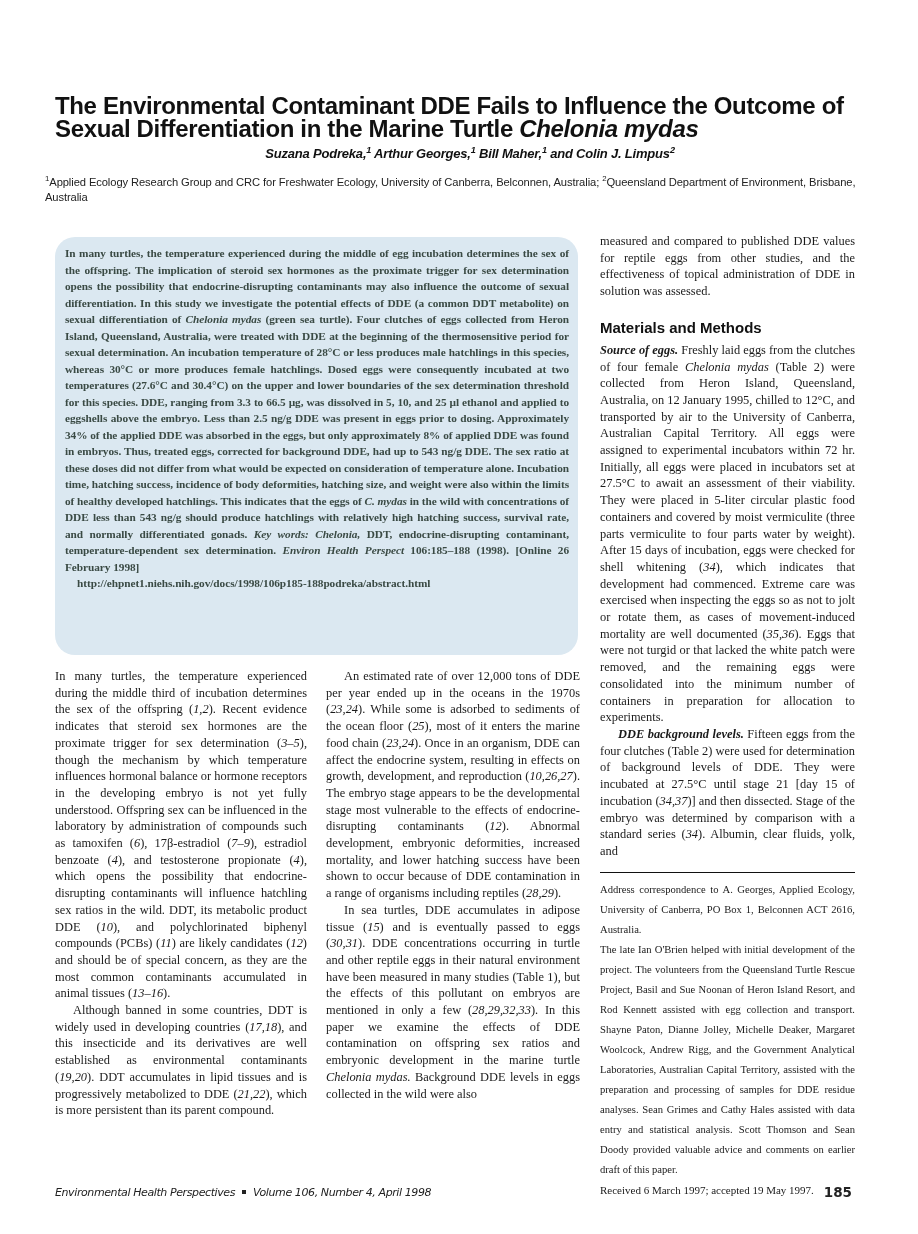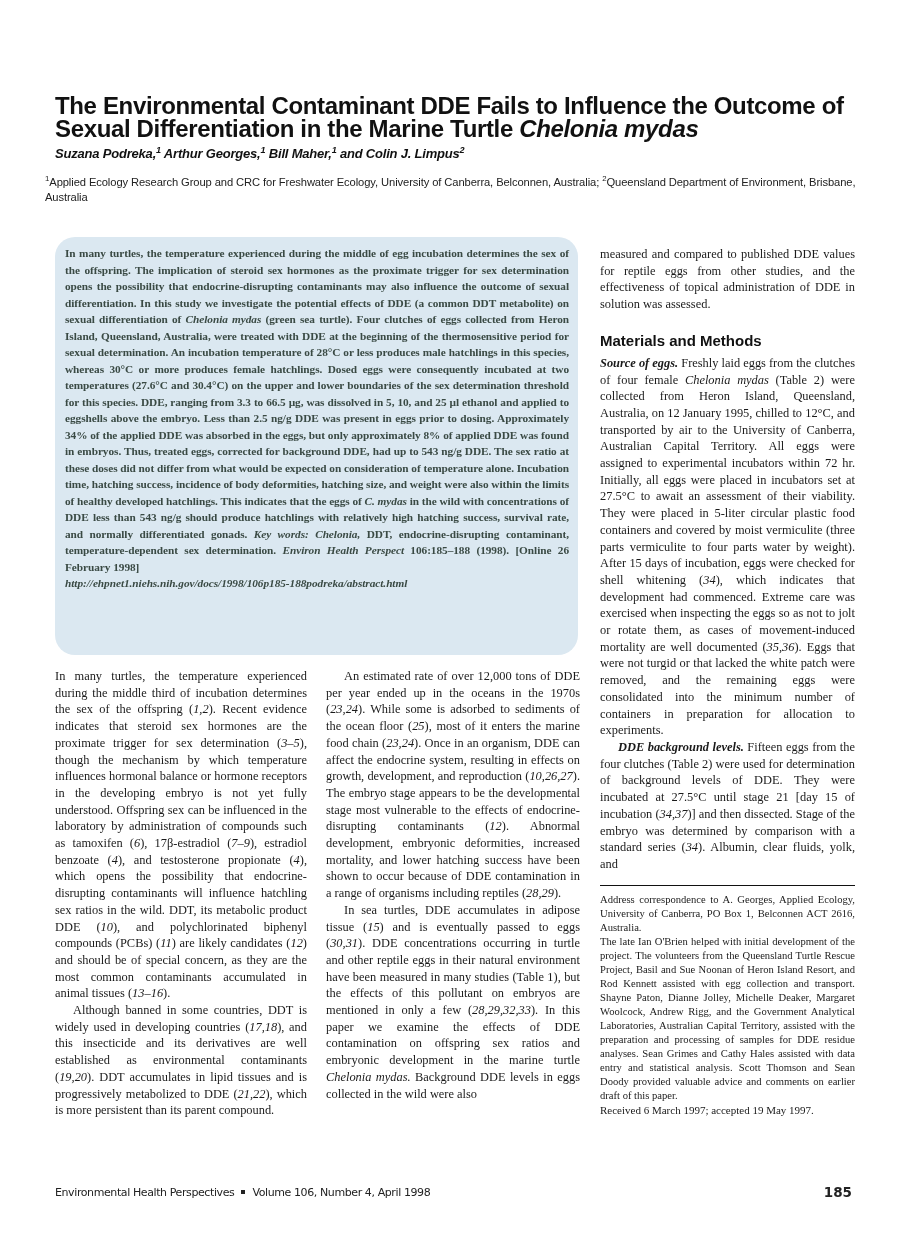--- a/index.html
+++ b/index.html
@@ -7,61 +7,61 @@
   .page { position: absolute; left: 0; top: 0; width: 918px; height: 1234px; }
   .title {
     position: absolute; left: 55px; top: 94px; width: 830px;
     font-family: "Liberation Sans", sans-serif; font-weight: bold;
     font-size: 24px; line-height: 23px; letter-spacing: -0.35px; color: #111;
   }
   .title i { font-style: italic; }
   .authors {
     position: absolute; left: 55px; top: 146px; width: 830px;
     font-family: "Liberation Sans", sans-serif; font-weight: bold; font-style: italic;
-    font-size: 13px; line-height: 16px; color: #111; letter-spacing: -0.2px;
+    font-size: 13px; line-height: 16px; color: #111; letter-spacing: -0.2px; text-align: center;
   }
   .affil {
     position: absolute; left: 45px; top: 175px; width: 830px;
     font-family: "Liberation Sans", sans-serif; font-size: 11.2px; line-height: 15px; color: #222;
     letter-spacing: -0.1px;
   }
   sup { font-size: 0.7em; line-height: 0; vertical-align: super; }
   .abstract {
     position: absolute; left: 55px; top: 237px; width: 523px; height: 418px;
     background: #dbe8f1; box-sizing: border-box; padding: 8px 9px 0 10px; border-radius: 20px;
   }
   .abstract p {
     margin: 0; font-family: "Liberation Serif", serif; font-size: 11.3px; line-height: 16.5px;
     color: #3a4a44; text-align: justify; font-weight: bold; letter-spacing: -0.05px;
   }
-  .abstract .url { font-style: italic; display: block; margin-top: 0; }
+  .abstract .url { display: block; margin-top: 0; margin-left: 12px; }
   .col {
     position: absolute; font-family: "Liberation Serif", serif; font-size: 12.4px;
     line-height: 16.7px; color: #1a1a1a; text-align: justify; hyphens: manual;
   }
   .col p { margin: 0; }
   .col p.indent { text-indent: 18px; }
   .col-left { left: 55px; top: 668px; width: 252px; }
   .col-mid { left: 326px; top: 668px; width: 254px; }
-  .col-right { left: 600px; top: 246px; width: 255px; }
+  .col-right { left: 600px; top: 233px; width: 255px; }
   .section-head {
     font-family: "Liberation Sans", sans-serif; font-weight: bold; font-size: 15px;
     line-height: 18px; margin: 19px 0 5px 0; color: #111; text-align: left;
   }
   .runin { font-style: italic; font-weight: bold; font-family: Liberation Serif, serif; }
   .rule { border-top: 1.5px solid #111; margin: 12px 0 7px 0; }
   .footnote p {
-    margin: 0; font-family: "Liberation Serif", serif; font-size: 10.6px; line-height: 14px;
+    margin: 0; font-family: "Liberation Serif", serif; font-size: 10.6px; line-height: 20px;
     color: #1a1a1a; text-align: justify;
   }
   .footer {
     position: absolute; left: 55px; top: 1186px; width: 797px; height: 16px;
     font-family: "DejaVu Sans", sans-serif; font-size: 11px; color: #222;
   }
-  .footer .journal { position: absolute; left: 0; top: 0; letter-spacing: -0.4px; }
+  .footer .journal { position: absolute; left: 0; top: 0; letter-spacing: -0.4px; font-style: italic; }
   .footer .pagenum { position: absolute; right: 0; top: -2px; font-weight: bold; font-size: 13.5px; }
   .footer .bullet { display: inline-block; width: 4px; height: 4px; background: #222; margin: 0 7px 2px 7px; vertical-align: middle; }
   i { font-style: italic; }
 </style>
 </head>
 <body>
 
 <div class="page">
 
   <h1 class="title" style="margin:0;">

